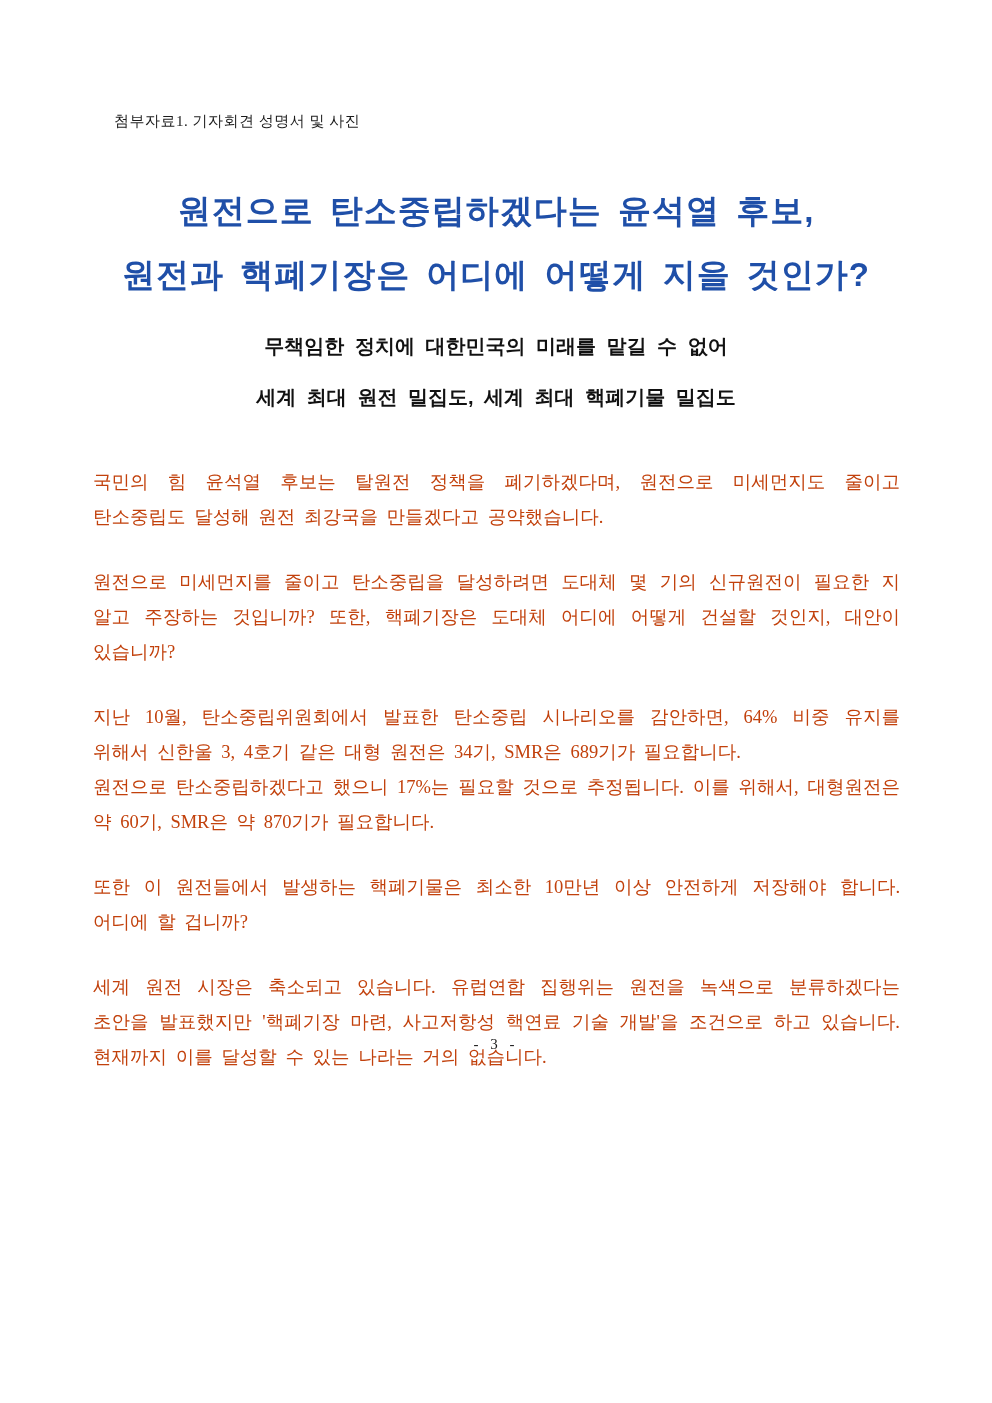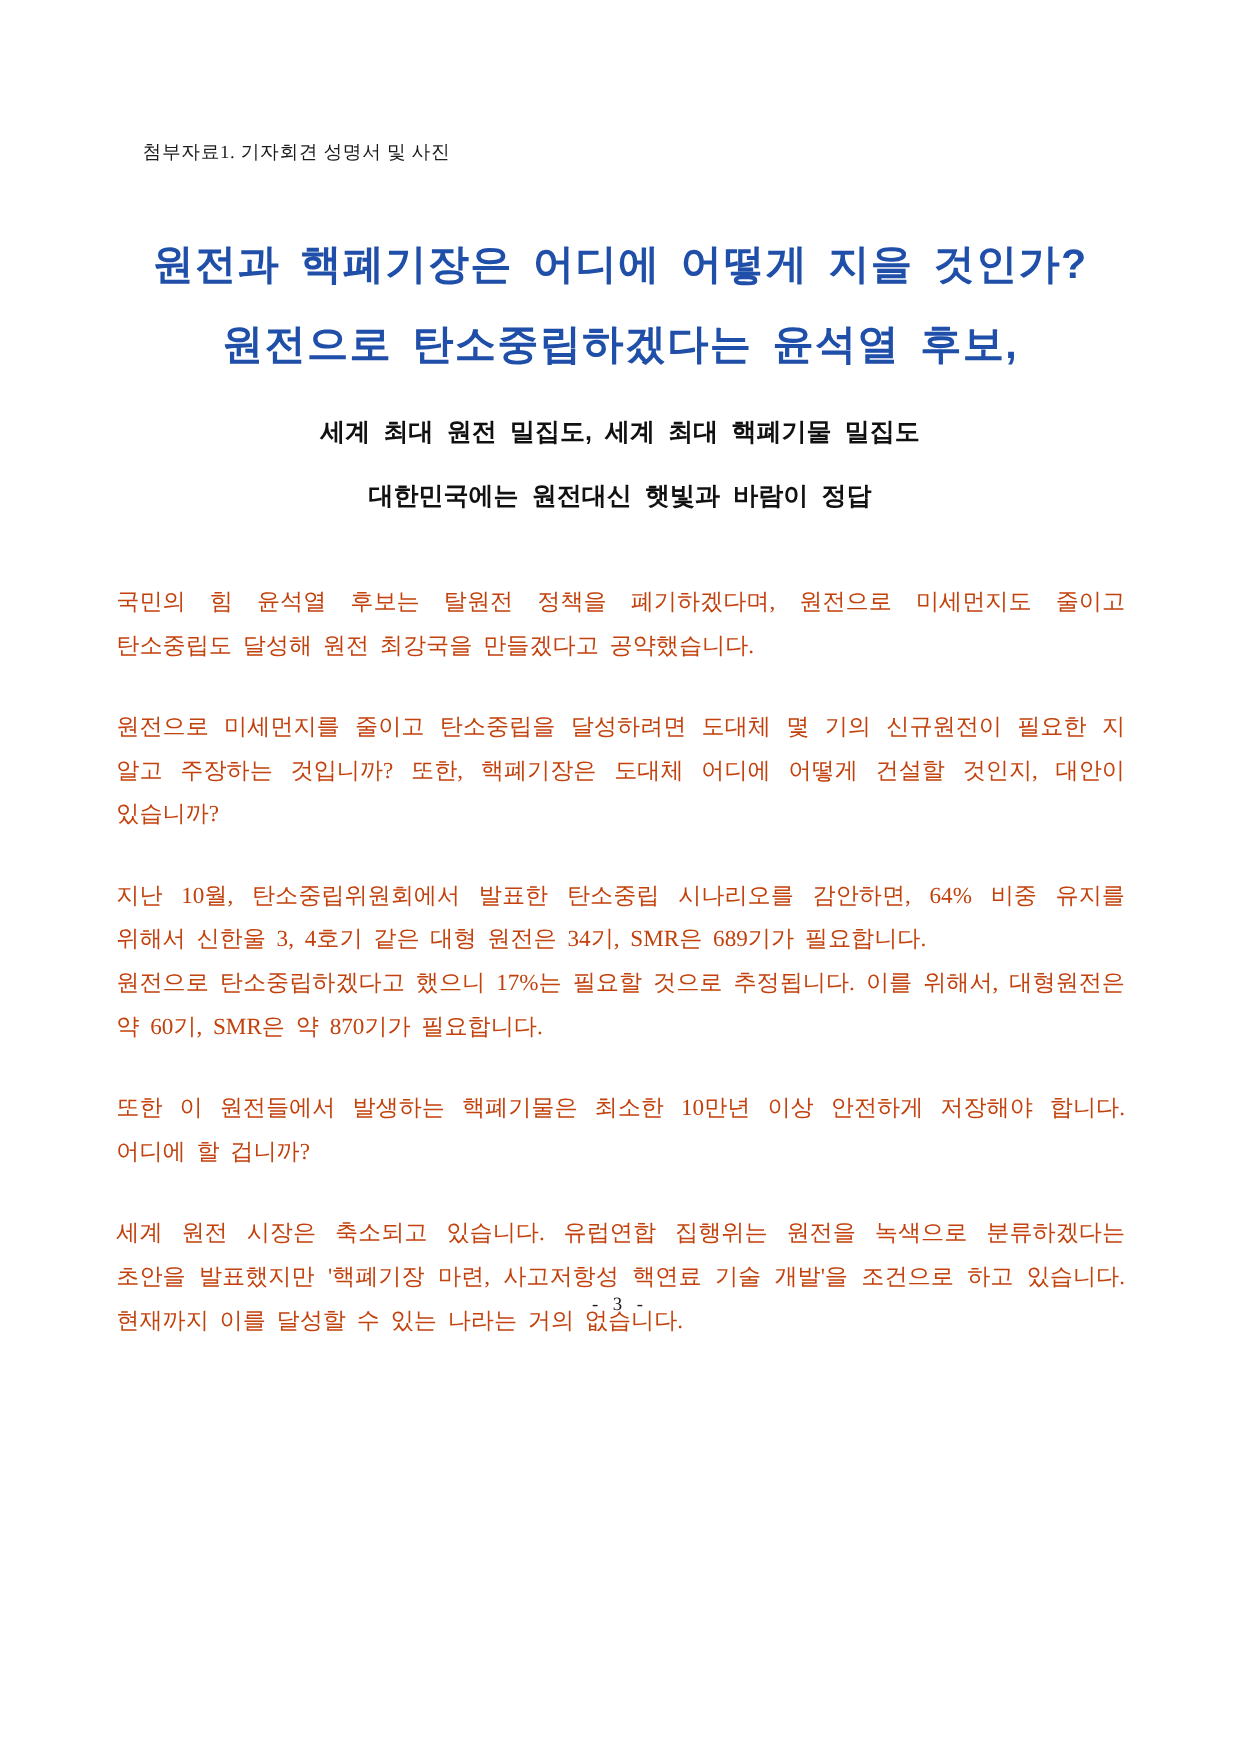--- a/index.html
+++ b/index.html
@@ -94,27 +94,27 @@
   }
 </style>
 </head>
 <body>
 
 <div class="page">
 
   <div class="attachment-note">첨부자료1. 기자회견 성명서 및 사진</div>
 
   <h1 class="doc-title" style="color: rgb(31, 79, 168);">
+    <span class="title-line">원전으로 탄소중립하겠다는 윤석열 후보,</span>
     <span class="title-line">원전과 핵폐기장은 어디에 어떻게 지을 것인가?</span>
-    <span class="title-line">원전으로 탄소중립하겠다는 윤석열 후보,</span>
   </h1>
 
   <div class="subtitle-block">
+    <span class="subtitle-line">무책임한 정치에 대한민국의 미래를 맡길 수 없어</span>
     <span class="subtitle-line">세계 최대 원전 밀집도, 세계 최대 핵폐기물 밀집도</span>
-    <span class="subtitle-line">대한민국에는 원전대신 햇빛과 바람이 정답</span>
   </div>
 
   <div class="doc-body">
 
     <div class="para-group">
       <p>국민의 힘 윤석열 후보는 탈원전 정책을 폐기하겠다며, 원전으로 미세먼지도 줄이고 탄소중립도 달성해 원전 최강국을 만들겠다고 공약했습니다.</p>
     </div>
 
     <div class="para-group">
       <p>원전으로 미세먼지를 줄이고 탄소중립을 달성하려면 도대체 몇 기의 신규원전이 필요한 지 알고 주장하는 것입니까? 또한, 핵폐기장은 도대체 어디에 어떻게 건설할 것인지, 대안이 있습니까?</p>

